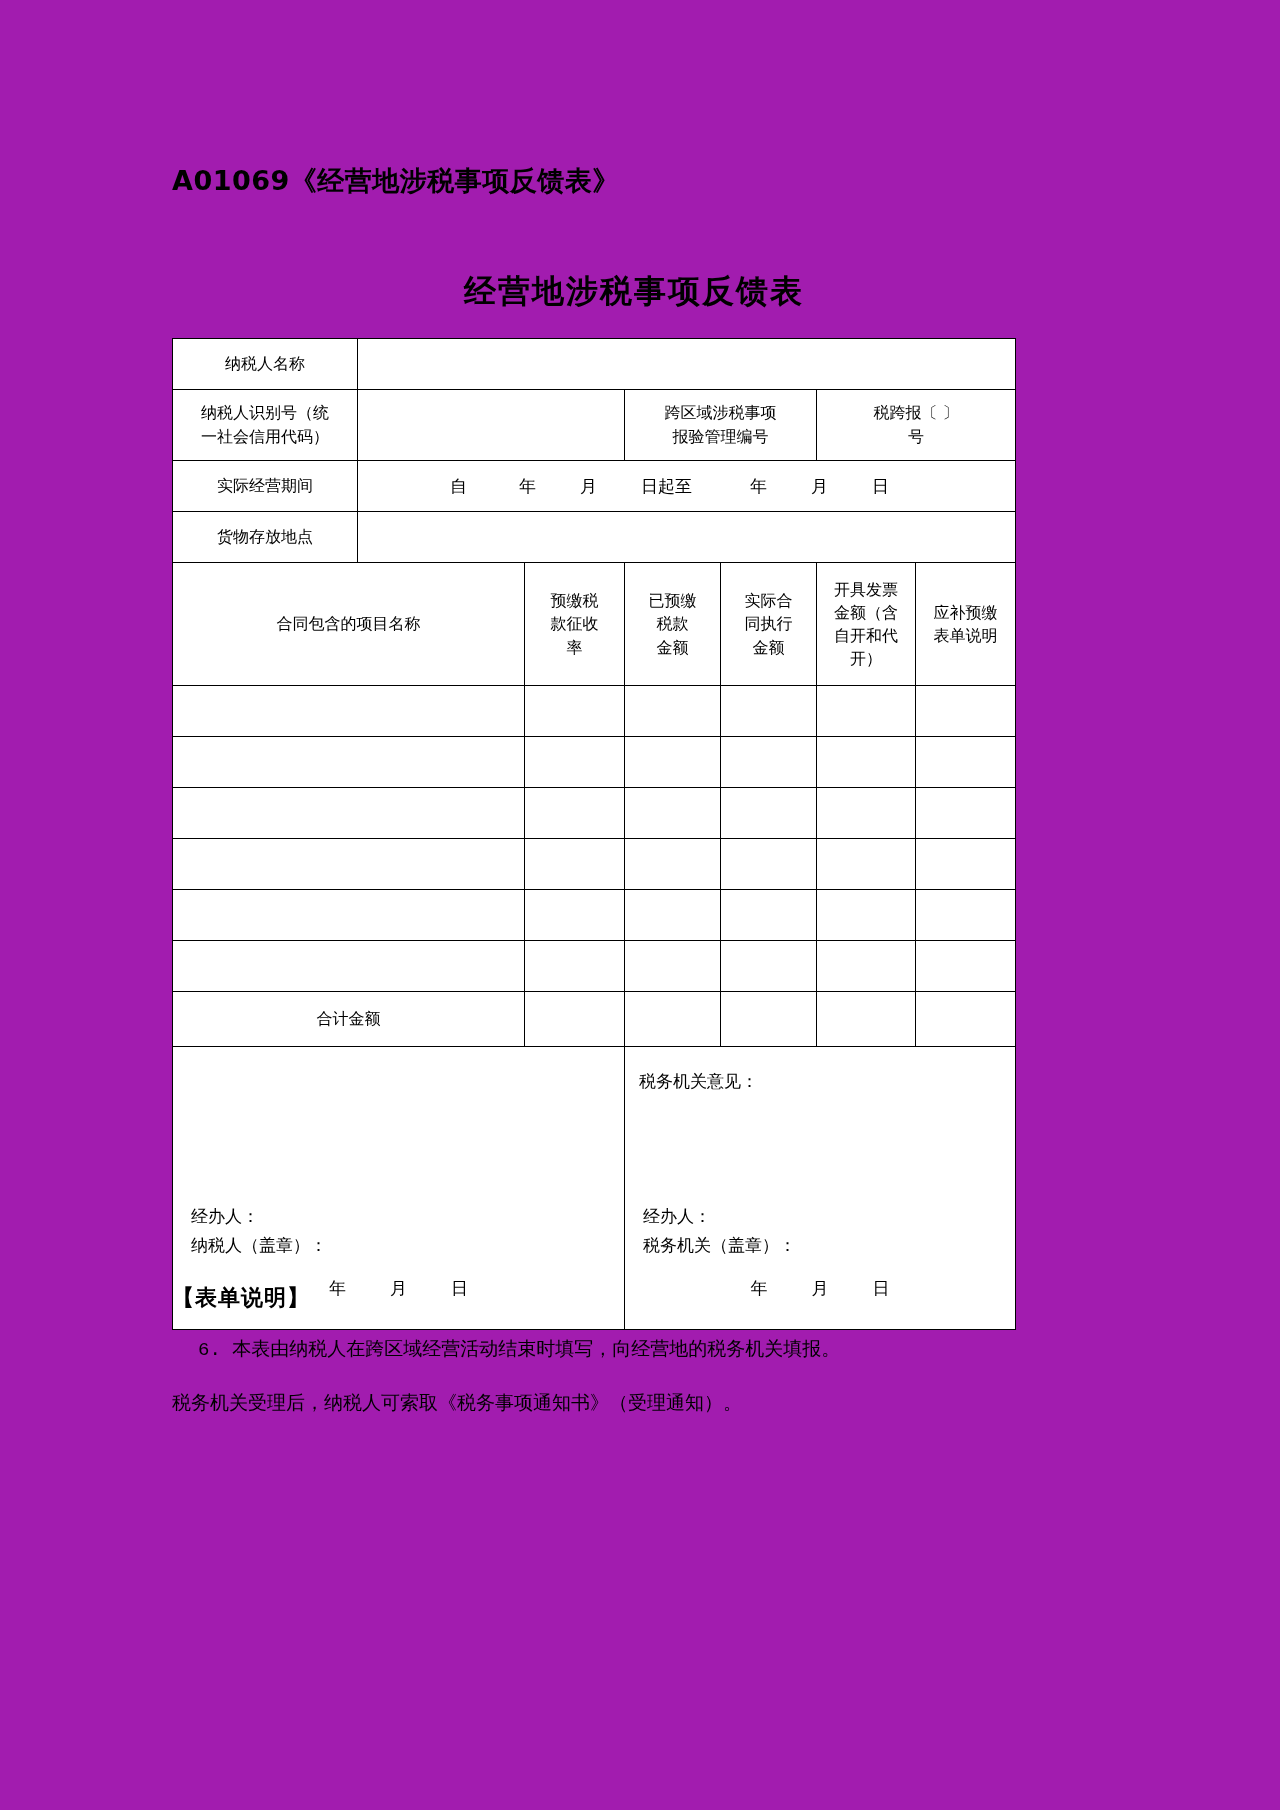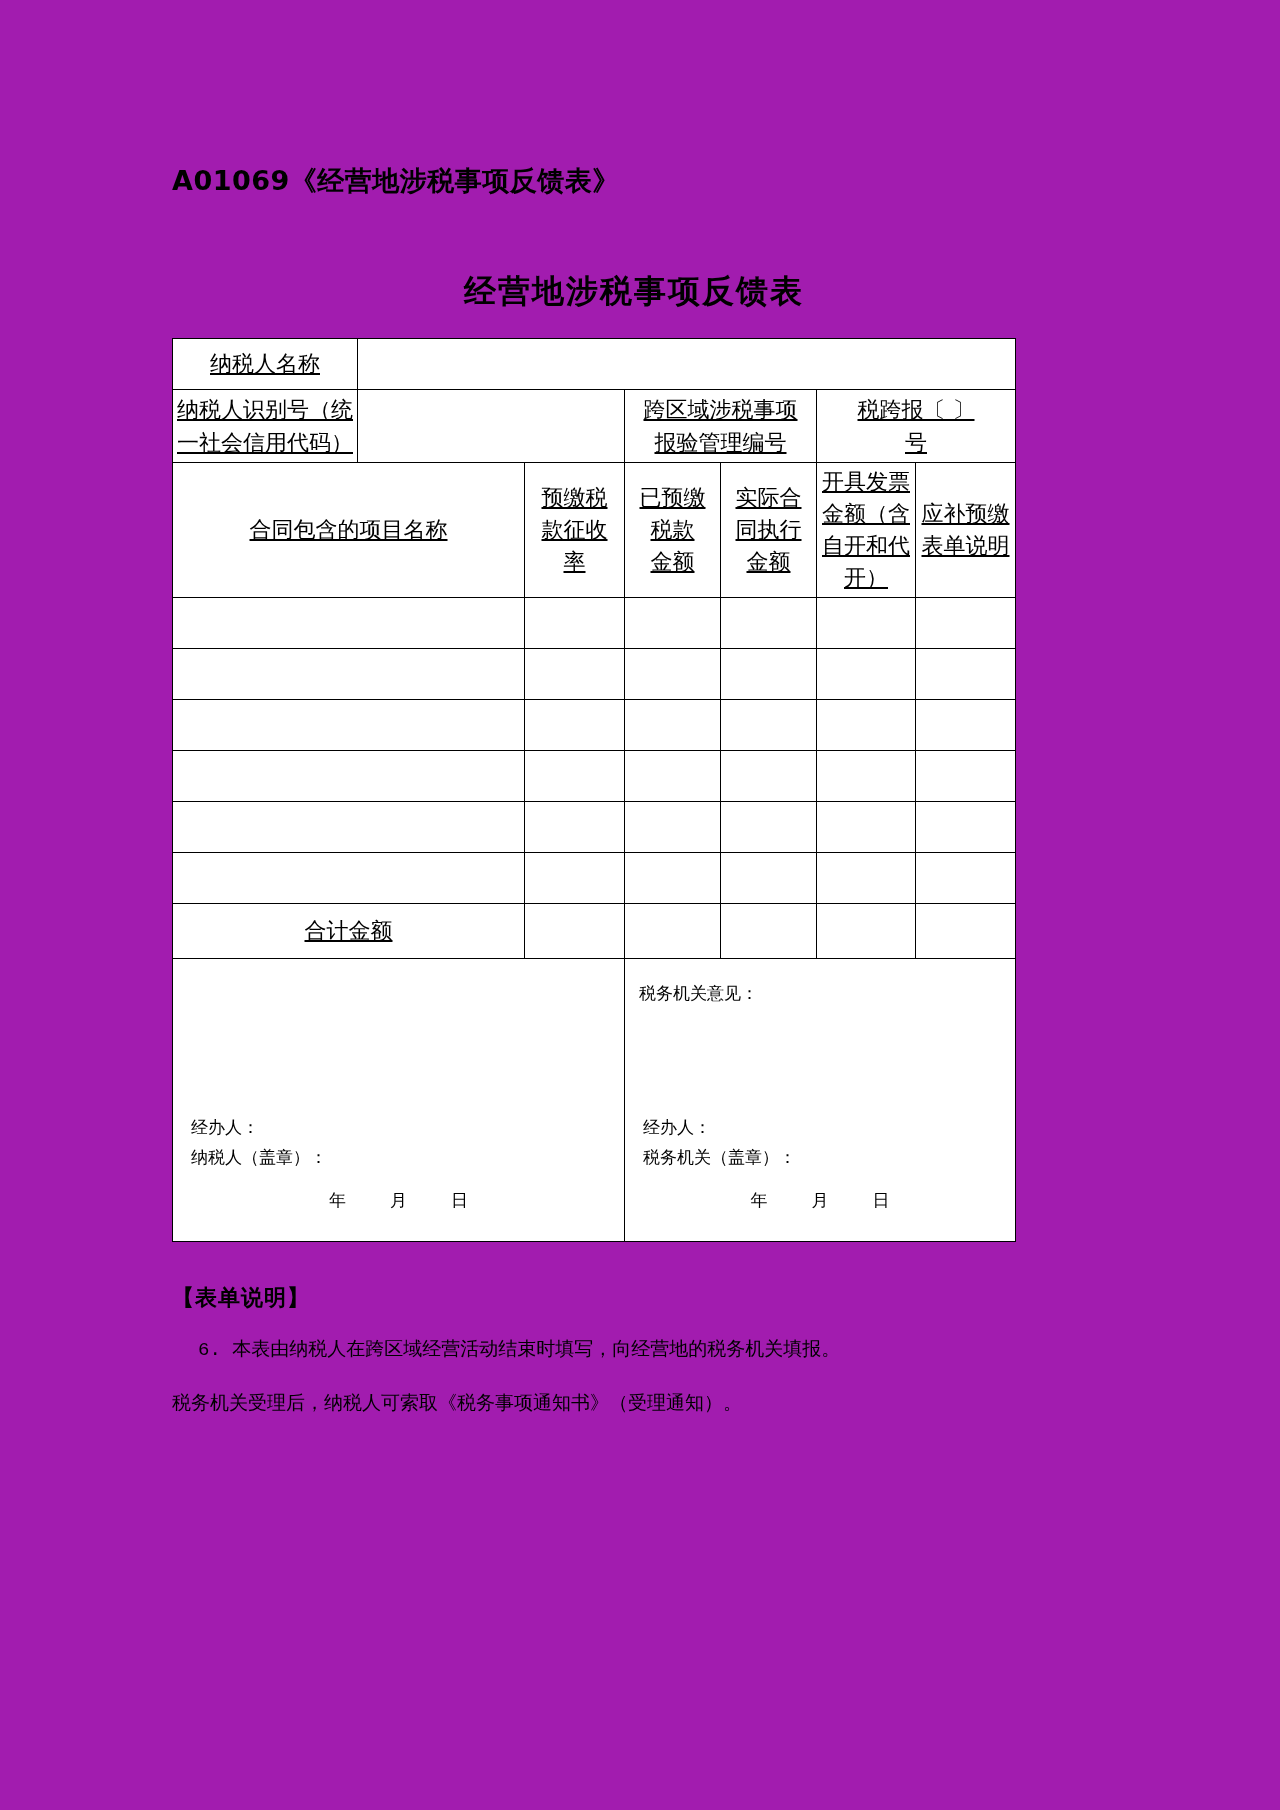--- a/index.html
+++ b/index.html
@@ -60,21 +60,21 @@
     font-size: 17px;
     line-height: 1.45;
   }
   table.form td {
     border: 1.6px solid #000;
     padding: 3px 4px;
     vertical-align: middle;
     text-align: center;
     background: #fff;
   }
-  .cell-label { font-size: 22px; text-decoration: underline; }
+  .cell-label { font-size: 16px; }
   .cell-blank { }
   .row-name td { height: 44px; }
   .row-id td { height: 64px; }
   .row-period td { height: 44px; }
   .row-store td { height: 44px; }
   .row-colhead td { height: 116px; }
   .row-data td { height: 44px; }
   .row-total td { height: 48px; }
 
   .period-line {
@@ -184,21 +184,33 @@
         <td class="cell-label two-line" colspan="2">
           <div>跨区域涉税事项</div>
           <div>报验管理编号</div>
         </td>
         <td class="cell-label two-line" colspan="2">
           <div>税跨报〔    〕</div>
           <div>号</div>
         </td>
       </tr>
 
-
+      <tr class="row-period">
+        <td class="cell-label">实际经营期间</td>
+        <td colspan="6">
+          <span class="period-line">
+            <span>自</span><span class="gap-md"></span><span>年</span><span class="gap-sm"></span><span>月</span><span class="gap-sm"></span><span>日起至</span><span class="gap-lg"></span><span>年</span><span class="gap-sm"></span><span>月</span><span class="gap-sm"></span><span>日</span>
+          </span>
+        </td>
+      </tr>
+
+      <tr class="row-store">
+        <td class="cell-label">货物存放地点</td>
+        <td class="cell-blank" colspan="6"></td>
+      </tr>
 
       <tr class="row-colhead">
         <td class="cell-label" colspan="2">合同包含的项目名称</td>
         <td class="cell-label">
           <div>预缴税</div>
           <div>款征收</div>
           <div>率</div>
         </td>
         <td class="cell-label">
           <div>已预缴</div>

